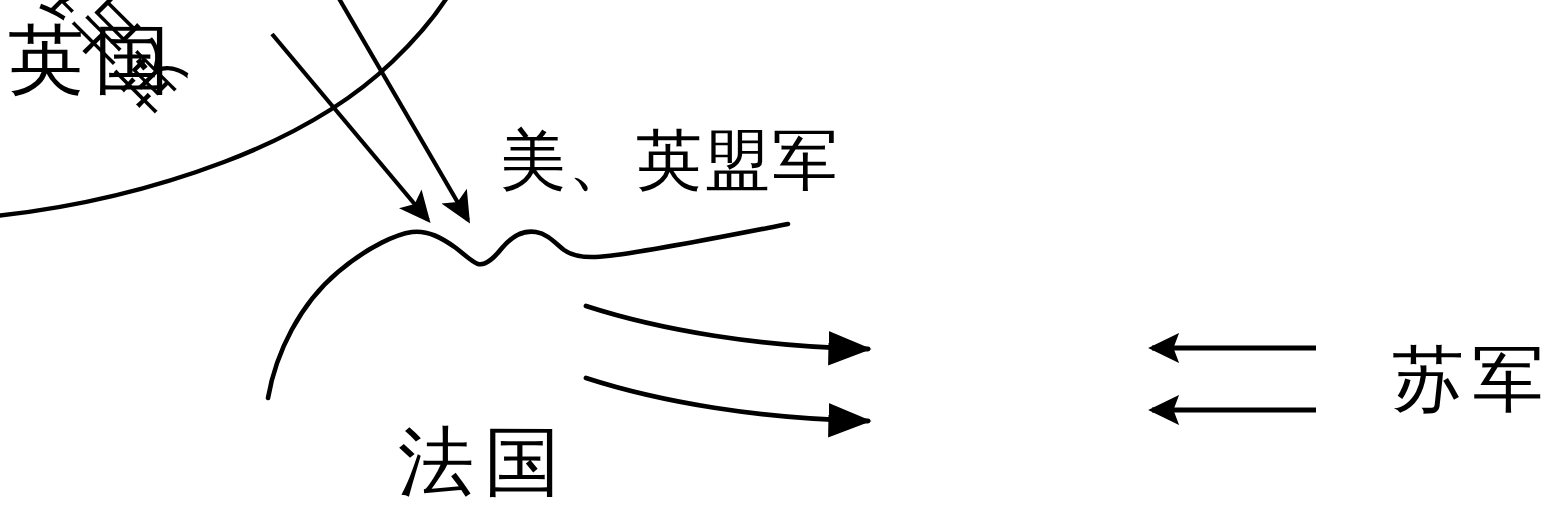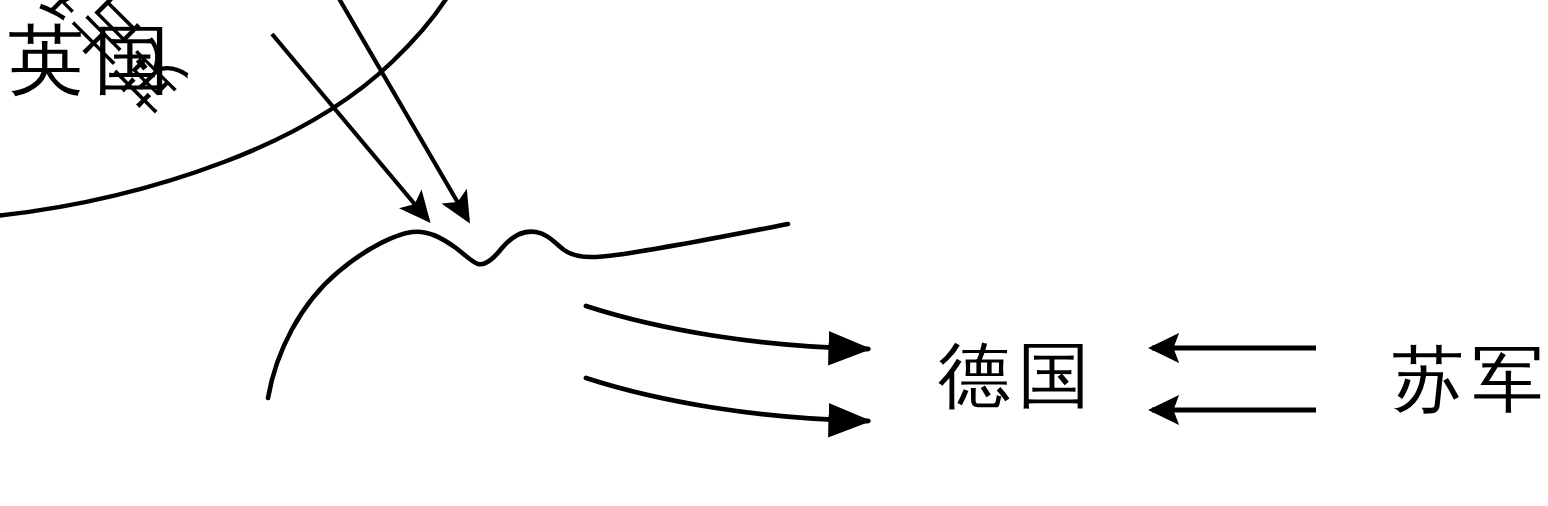--- a/index.html
+++ b/index.html
@@ -91,20 +91,21 @@
     <path d="M 1316 348 L 1152 348" fill="none" stroke="#000000" stroke-width="5" stroke-linecap="butt" marker-end="url(#arrowhead-wide)"></path>
 
     <path d="M 1316 410 L 1152 410" fill="none" stroke="#000000" stroke-width="5" stroke-linecap="butt" marker-end="url(#arrowhead-wide)"></path>
 
   </svg>
 
   <div class="map-label lbl-britain">英国</div>
 
   <div class="map-label lbl-channel">英吉利海峡</div>
 
+  <div class="map-label lbl-allied">美、英盟军</div>
 
 
+  <div class="map-label lbl-france">法国</div>
 
-  <div class="map-label lbl-germany">德国</div>
 
   <div class="map-label lbl-soviet">苏军</div>
 
 </div>
 
 </body></html>

